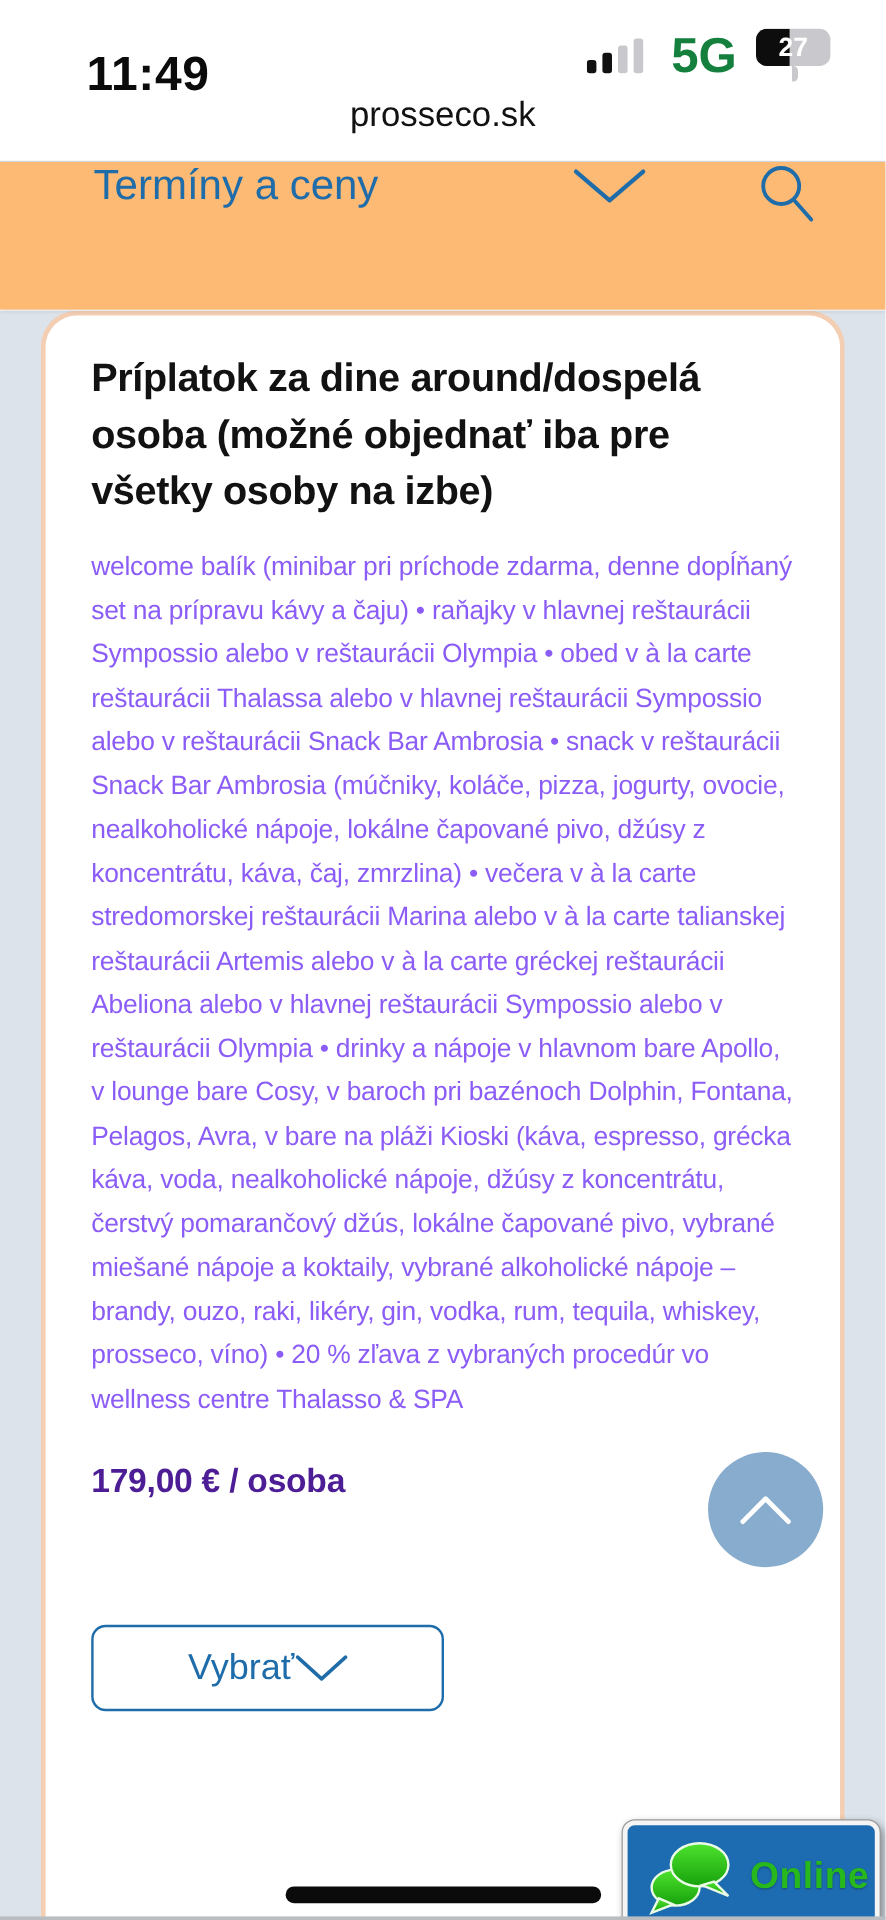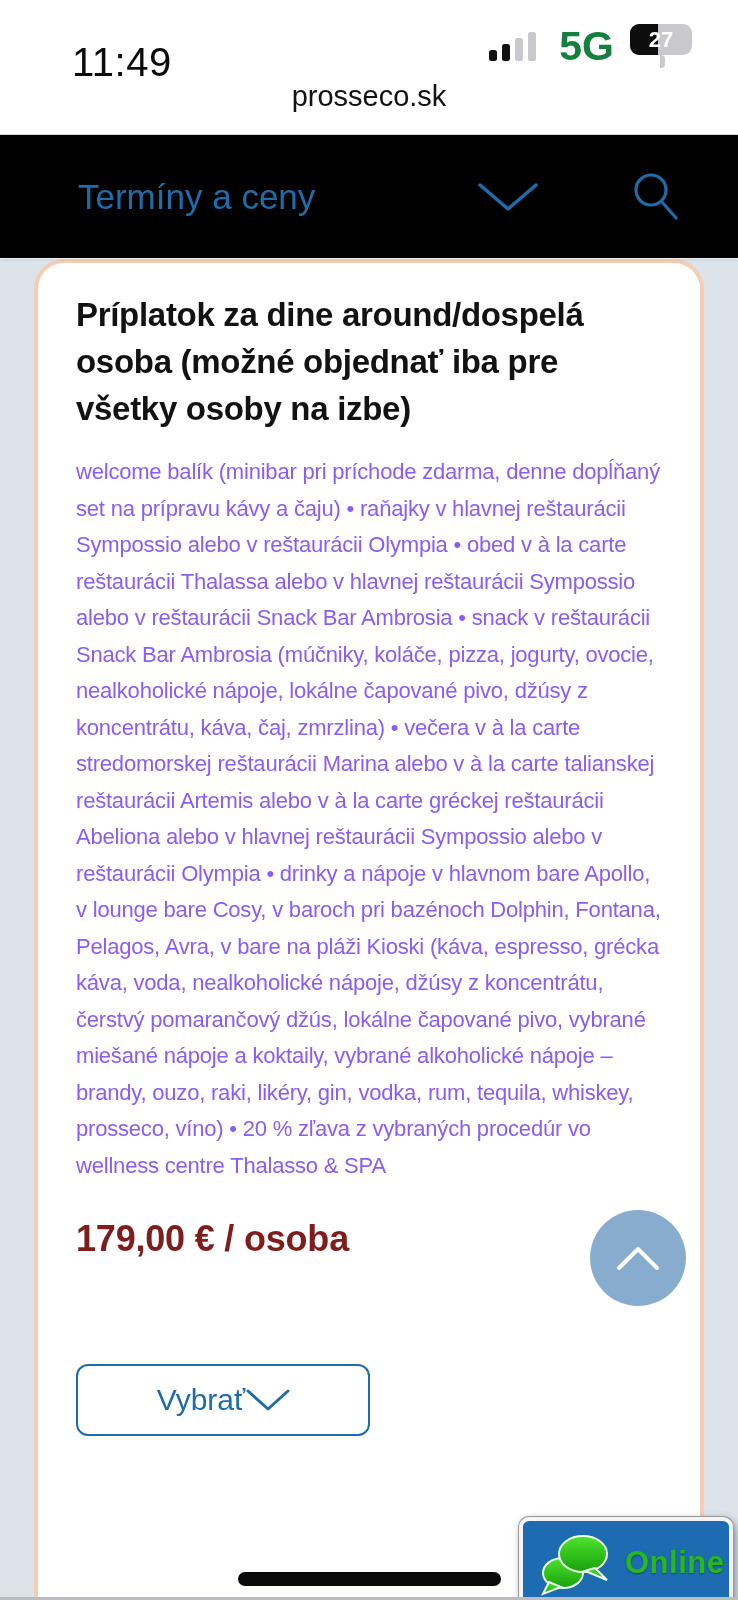--- a/index.html
+++ b/index.html
@@ -11,38 +11,38 @@
     overflow:hidden;
   }
   .screen { position:absolute; inset:0; }
 
   
   .statusbar {
     height:80px; background:#fff;
     display:flex; align-items:center; justify-content:space-between;
     padding:12px 46px 0 72px;
   }
-  .time { font-size:40px; font-weight:400; color:#0b0b0b; letter-spacing:0.5px;margin-top:32px; }
+  .time { font-size:40px; font-weight:700; color:#0b0b0b; letter-spacing:0.5px;margin-top:32px; }
   .status-right { display:flex; align-items:center; gap:16px; }
   .net-label { font-size:41px; font-weight:700; color:#15803d; }
   .battery { position:relative; width:62px; height:31px; border-radius:9px; background:#c9c9cd; overflow:hidden; }
   .battery .fill { position:absolute; left:0; top:0; bottom:0; width:45%; background:#0d0d0d; }
   .battery .pct { position:absolute; inset:0; display:flex; align-items:center; justify-content:center;
     color:#fff; font-size:22px; font-weight:700; }
   .battery-cap { width:5px; height:13px; background:#c9c9cd; border-radius:0 4px 4px 0; margin-left:2px; }
 
   
   .urlbar {
     height:55px; background:#fff; display:flex; align-items:flex-start; justify-content:center;
     border-bottom:1px solid #d5d5d8;
   }
   .urlbar span { font-size:29px; font-weight:500; color:#121212; }
 
   
-  .nav { height:123px; background:#000000; display:flex; align-items:center;
+  .nav { height:123px; background:#fdba74; display:flex; align-items:flex-start;
     box-shadow:0 2px 3px rgba(0,0,0,0.08); position:relative; z-index:2; }
   .nav-left { flex:1; display:flex; align-items:center; padding-left:78px; cursor:pointer; }
   .nav-label { font-size:35px; color:var(--accent); }
   .nav-chevron { margin-left:auto; margin-right:32px; }
   .nav-divider { width:1px; background:#e2e2e4; margin:14px 0; }
   .searchbtn { width:165px; background:none; border:none; display:flex; align-items:center; justify-content:center; cursor:pointer; }
 
   
   .page-bg { position:absolute; top:259px; left:0; right:0; bottom:0; background:var(--bg); }
   .card {
@@ -51,21 +51,21 @@
     min-height:1400px; padding:28px 38px 0 38px;
   }
   .card h1 {
     font-size:33px; line-height:47px; font-weight:700; color:#121212;
     letter-spacing:-0.3px; max-width:578px; margin-bottom:22px;
   }
   .card .desc {
     font-size:22px; line-height:36.5px; color:#8b5cf6; letter-spacing:-0.2px;
     width:586px;
   }
-  .price { margin-top:34px; font-size:36px; font-weight:700; color:#7f1d1d; letter-spacing:-0.2px; }
+  .price { margin-top:34px; font-size:28px; font-weight:700; color:#4c1d95; letter-spacing:-0.2px; }
 
   .select-btn {
     margin-top:104px; width:294px; height:72px; background:#fff;
     border:2px solid var(--accent); border-radius:12px;
     display:flex; align-items:center; justify-content:center;
     padding:0 28px 0 30px; cursor:pointer;
   }
   .select-btn span { font-size:30px; color:var(--accent); }
 
   

